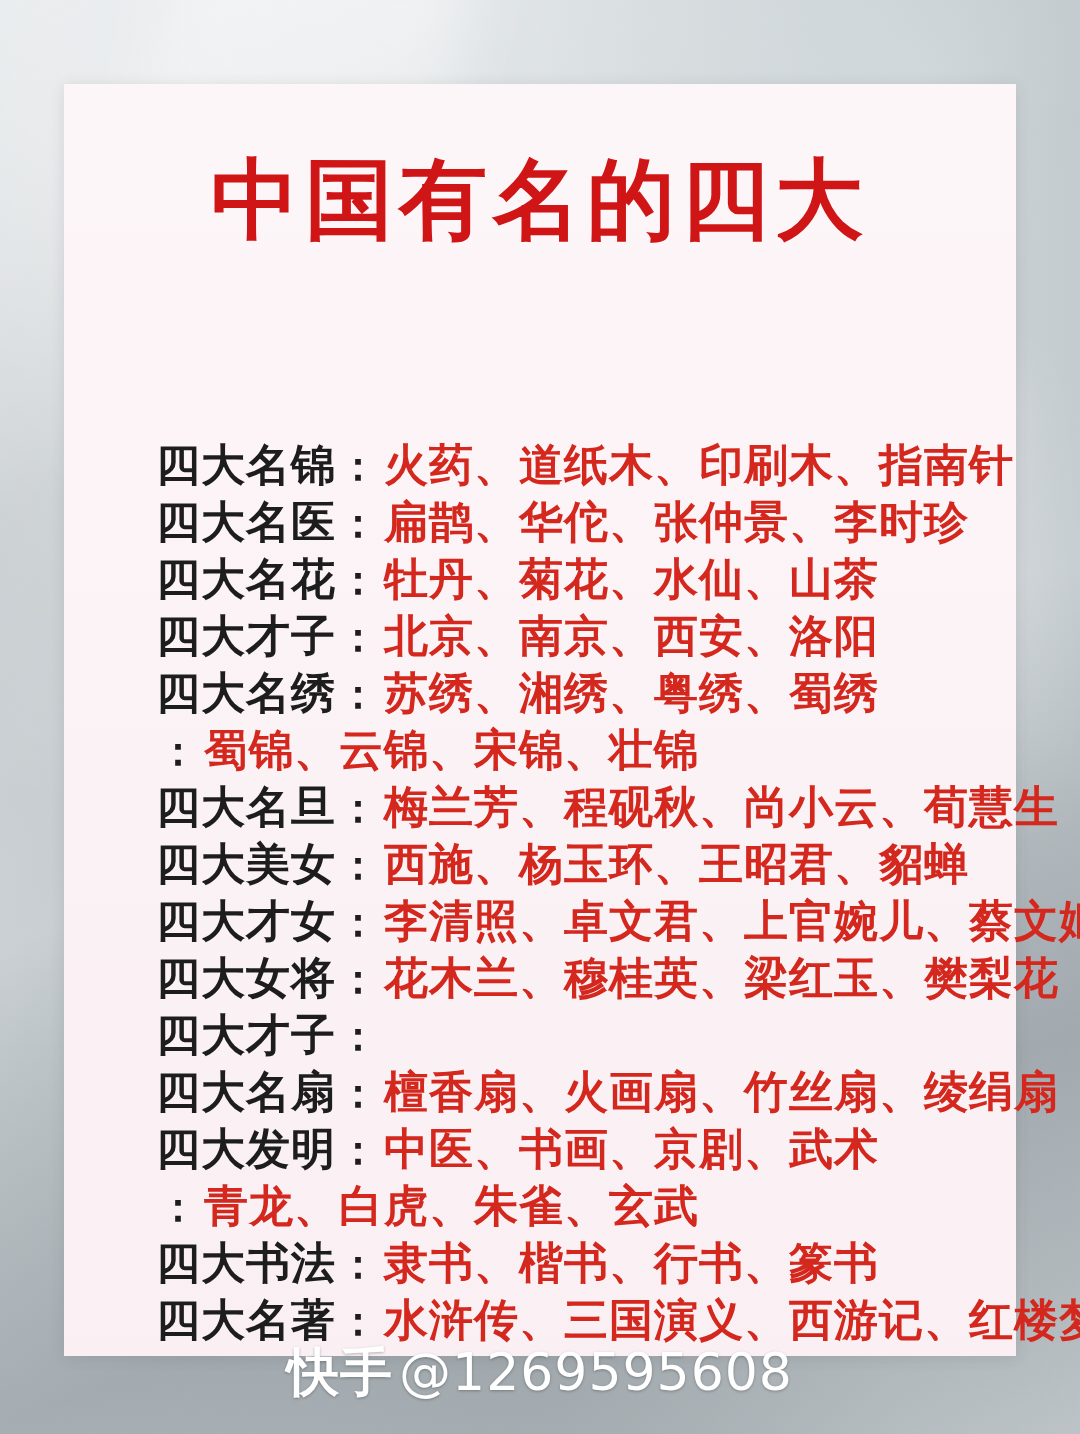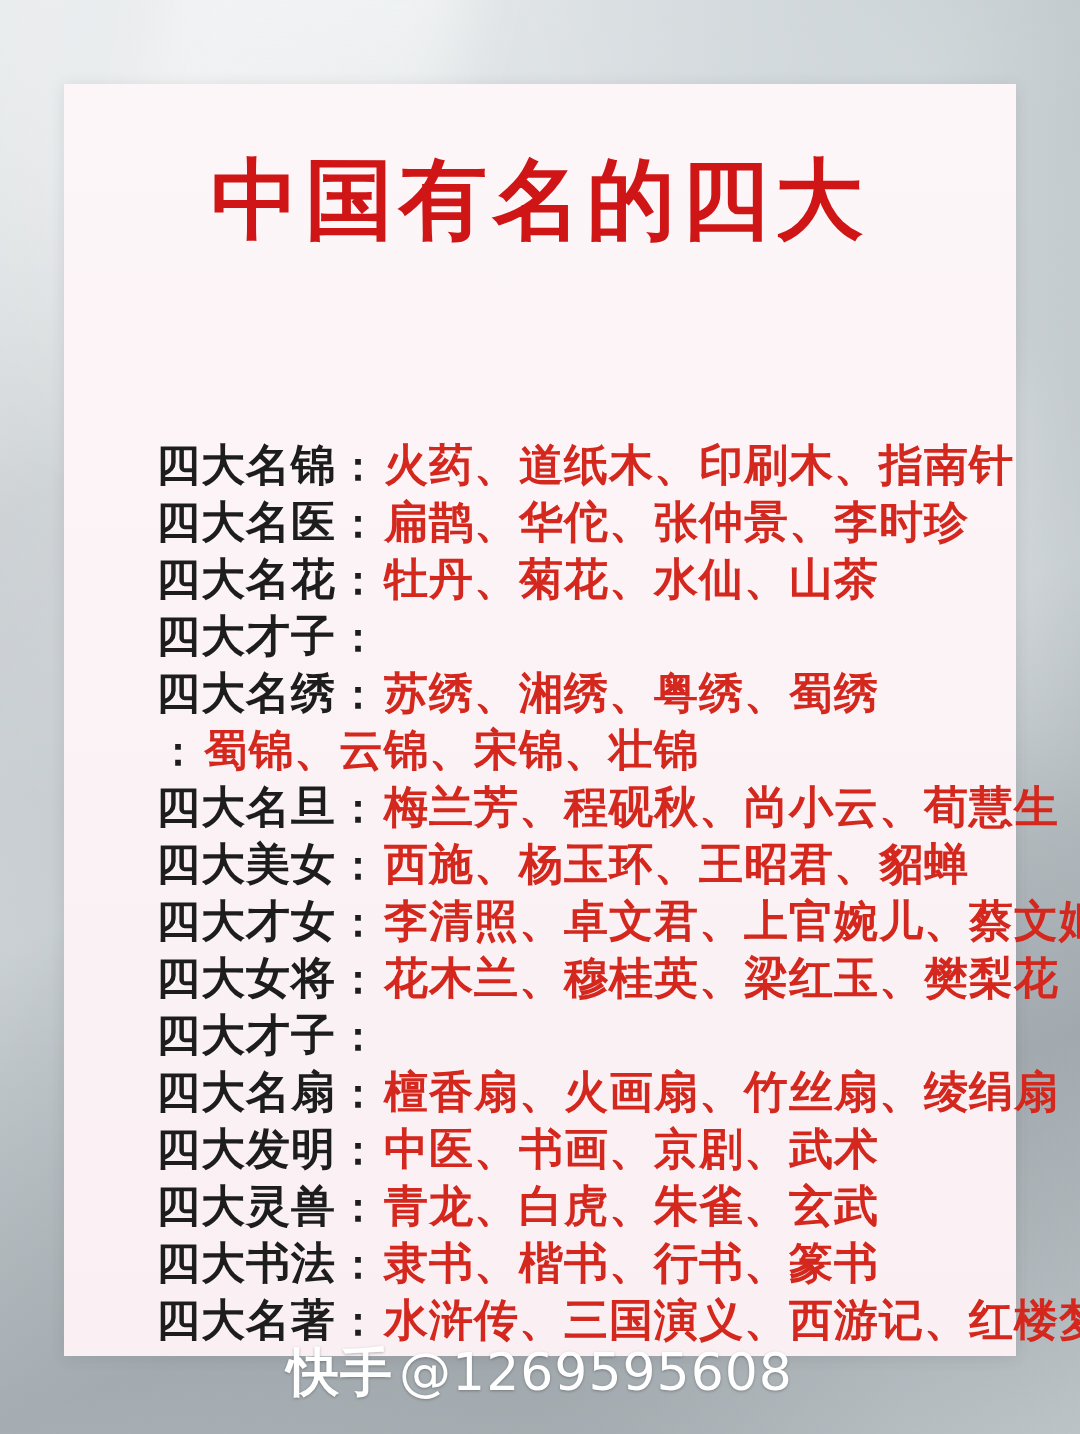--- a/index.html
+++ b/index.html
@@ -151,20 +151,21 @@
       <span class="value">扁鹊、华佗、张仲景、李时珍</span>
     </li>
     <li class="row">
       <span class="label">四大名花</span>
       <span class="colon">：</span>
       <span class="value">牡丹、菊花、水仙、山茶</span>
     </li>
     <li class="row">
       <span class="label">四大才子</span>
       <span class="colon">：</span>
+      <span class="value">北京、南京、西安、洛阳</span>
     </li>
     <li class="row">
       <span class="label">四大名绣</span>
       <span class="colon">：</span>
       <span class="value">苏绣、湘绣、粤绣、蜀绣</span>
     </li>
     <li class="row">
       <span class="colon">：</span>
       <span class="value">蜀锦、云锦、宋锦、壮锦</span>
     </li>
@@ -196,21 +197,20 @@
       <span class="label">四大名扇</span>
       <span class="colon">：</span>
       <span class="value">檀香扇、火画扇、竹丝扇、绫绢扇</span>
     </li>
     <li class="row">
       <span class="label">四大发明</span>
       <span class="colon">：</span>
       <span class="value">中医、书画、京剧、武术</span>
     </li>
     <li class="row">
-      <span class="label">四大灵兽</span>
       <span class="colon">：</span>
       <span class="value">青龙、白虎、朱雀、玄武</span>
     </li>
     <li class="row">
       <span class="label">四大书法</span>
       <span class="colon">：</span>
       <span class="value">隶书、楷书、行书、篆书</span>
     </li>
     <li class="row">
       <span class="label">四大名著</span>

